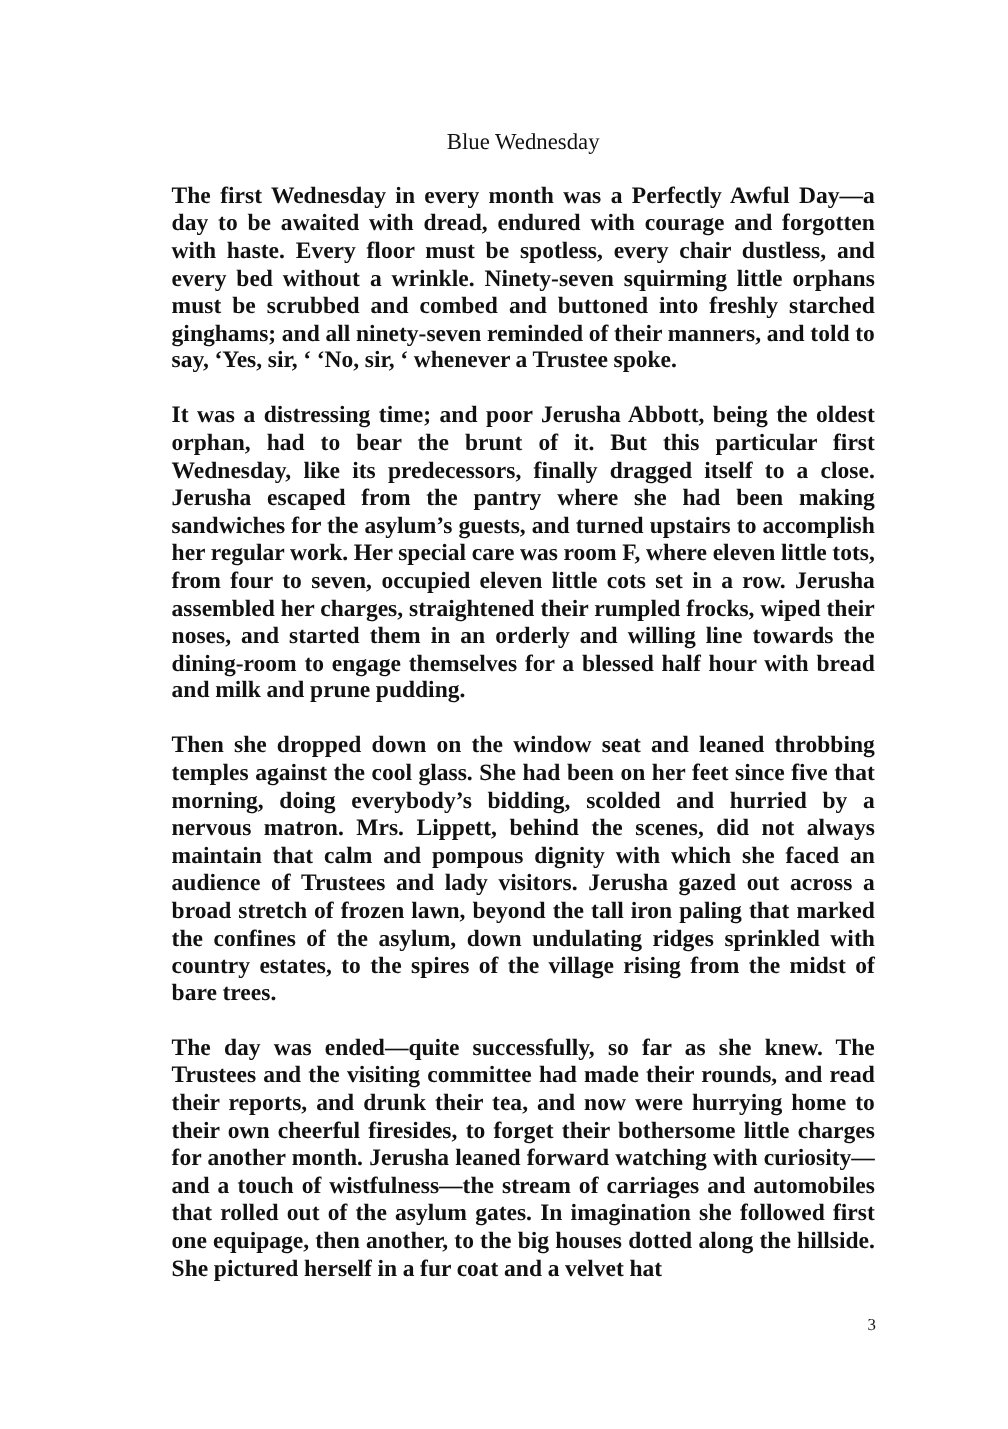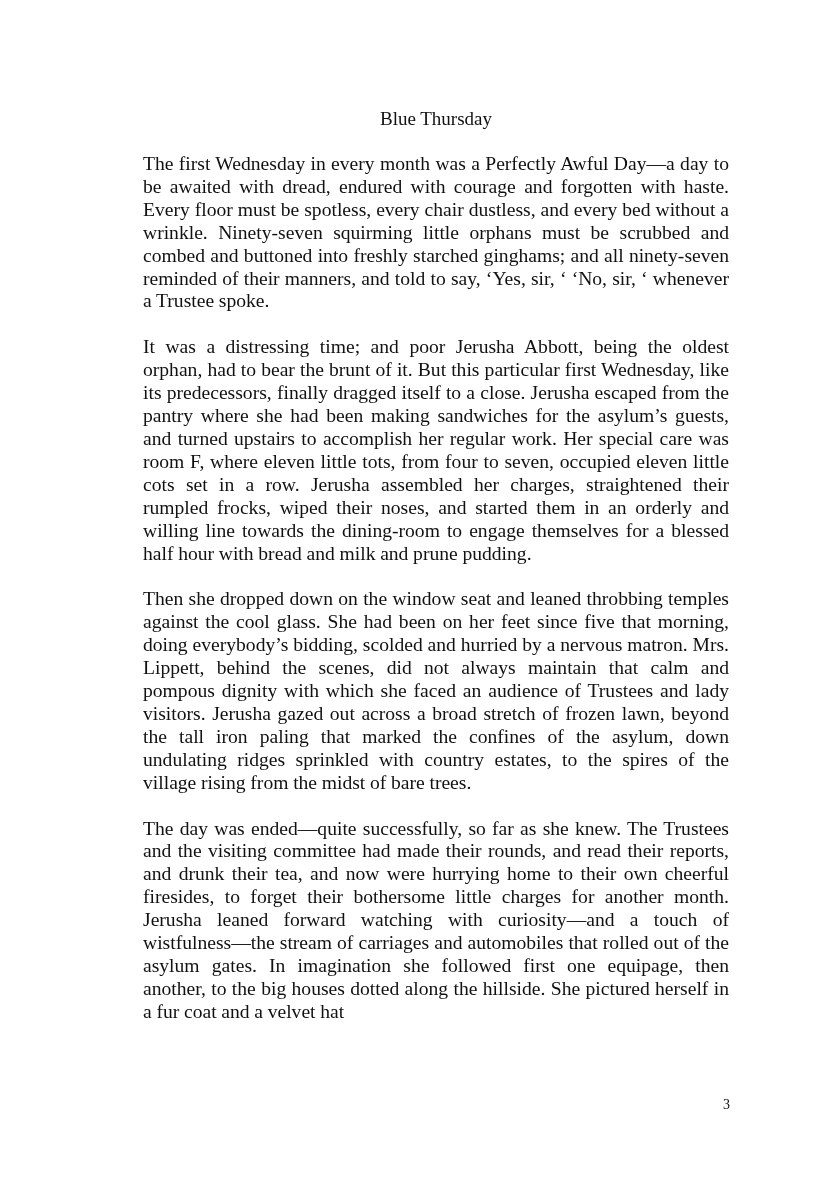--- a/index.html
+++ b/index.html
@@ -40,36 +40,37 @@
       left: 143px;
       width: 586px;
     }
     .para {
       margin: 0 0 23px 0;
       font-size: 19.6px;
       line-height: 22.9px;
       text-align: justify;
       hyphens: none;
       word-spacing: -0.2px;
+      font-weight: bold;
     }
     .page-number {
       position: absolute;
       top: 1097px;
       left: 700px;
       width: 30px;
       text-align: right;
       font-size: 14px;
       line-height: 16px;
     }
   </style>
 </head>
 <body>
 
 <div class="page">
-  <h1 class="chapter-title">Blue Thursday</h1>
+  <h1 class="chapter-title">Blue Wednesday</h1>
 
   <div class="body-text">
     <p class="para">The first Wednesday in every month was a Perfectly Awful Day—a day to be awaited with dread, endured with courage and forgotten with haste. Every floor must be spotless, every chair dustless, and every bed without a wrinkle. Ninety-seven squirming little orphans must be scrubbed and combed and buttoned into freshly starched ginghams; and all ninety-seven reminded of their manners, and told to say, ‘Yes, sir, ‘ ‘No, sir, ‘ whenever a Trustee spoke.</p>
     <p class="para">It was a distressing time; and poor Jerusha Abbott, being the oldest orphan, had to bear the brunt of it. But this particular first Wednesday, like its predecessors, finally dragged itself to a close. Jerusha escaped from the pantry where she had been making sandwiches for the asylum’s guests, and turned upstairs to accomplish her regular work. Her special care was room F, where eleven little tots, from four to seven, occupied eleven little cots set in a row. Jerusha assembled her charges, straightened their rumpled frocks, wiped their noses, and started them in an orderly and willing line towards the dining-room to engage themselves for a blessed half hour with bread and milk and prune pudding.</p>
     <p class="para">Then she dropped down on the window seat and leaned throbbing temples against the cool glass. She had been on her feet since five that morning, doing everybody’s bidding, scolded and hurried by a nervous matron. Mrs. Lippett, behind the scenes, did not always maintain that calm and pompous dignity with which she faced an audience of Trustees and lady visitors. Jerusha gazed out across a broad stretch of frozen lawn, beyond the tall iron paling that marked the confines of the asylum, down undulating ridges sprinkled with country estates, to the spires of the village rising from the midst of bare trees.</p>
     <p class="para">The day was ended—quite successfully, so far as she knew. The Trustees and the visiting committee had made their rounds, and read their reports, and drunk their tea, and now were hurrying home to their own cheerful firesides, to forget their bothersome little charges for another month. Jerusha leaned forward watching with curiosity—and a touch of wistfulness—the stream of carriages and automobiles that rolled out of the asylum gates. In imagination she followed first one equipage, then another, to the big houses dotted along the hillside. She pictured herself in a fur coat and a velvet hat</p>
   </div>
 
   <div class="page-number">3</div>
 </div>

